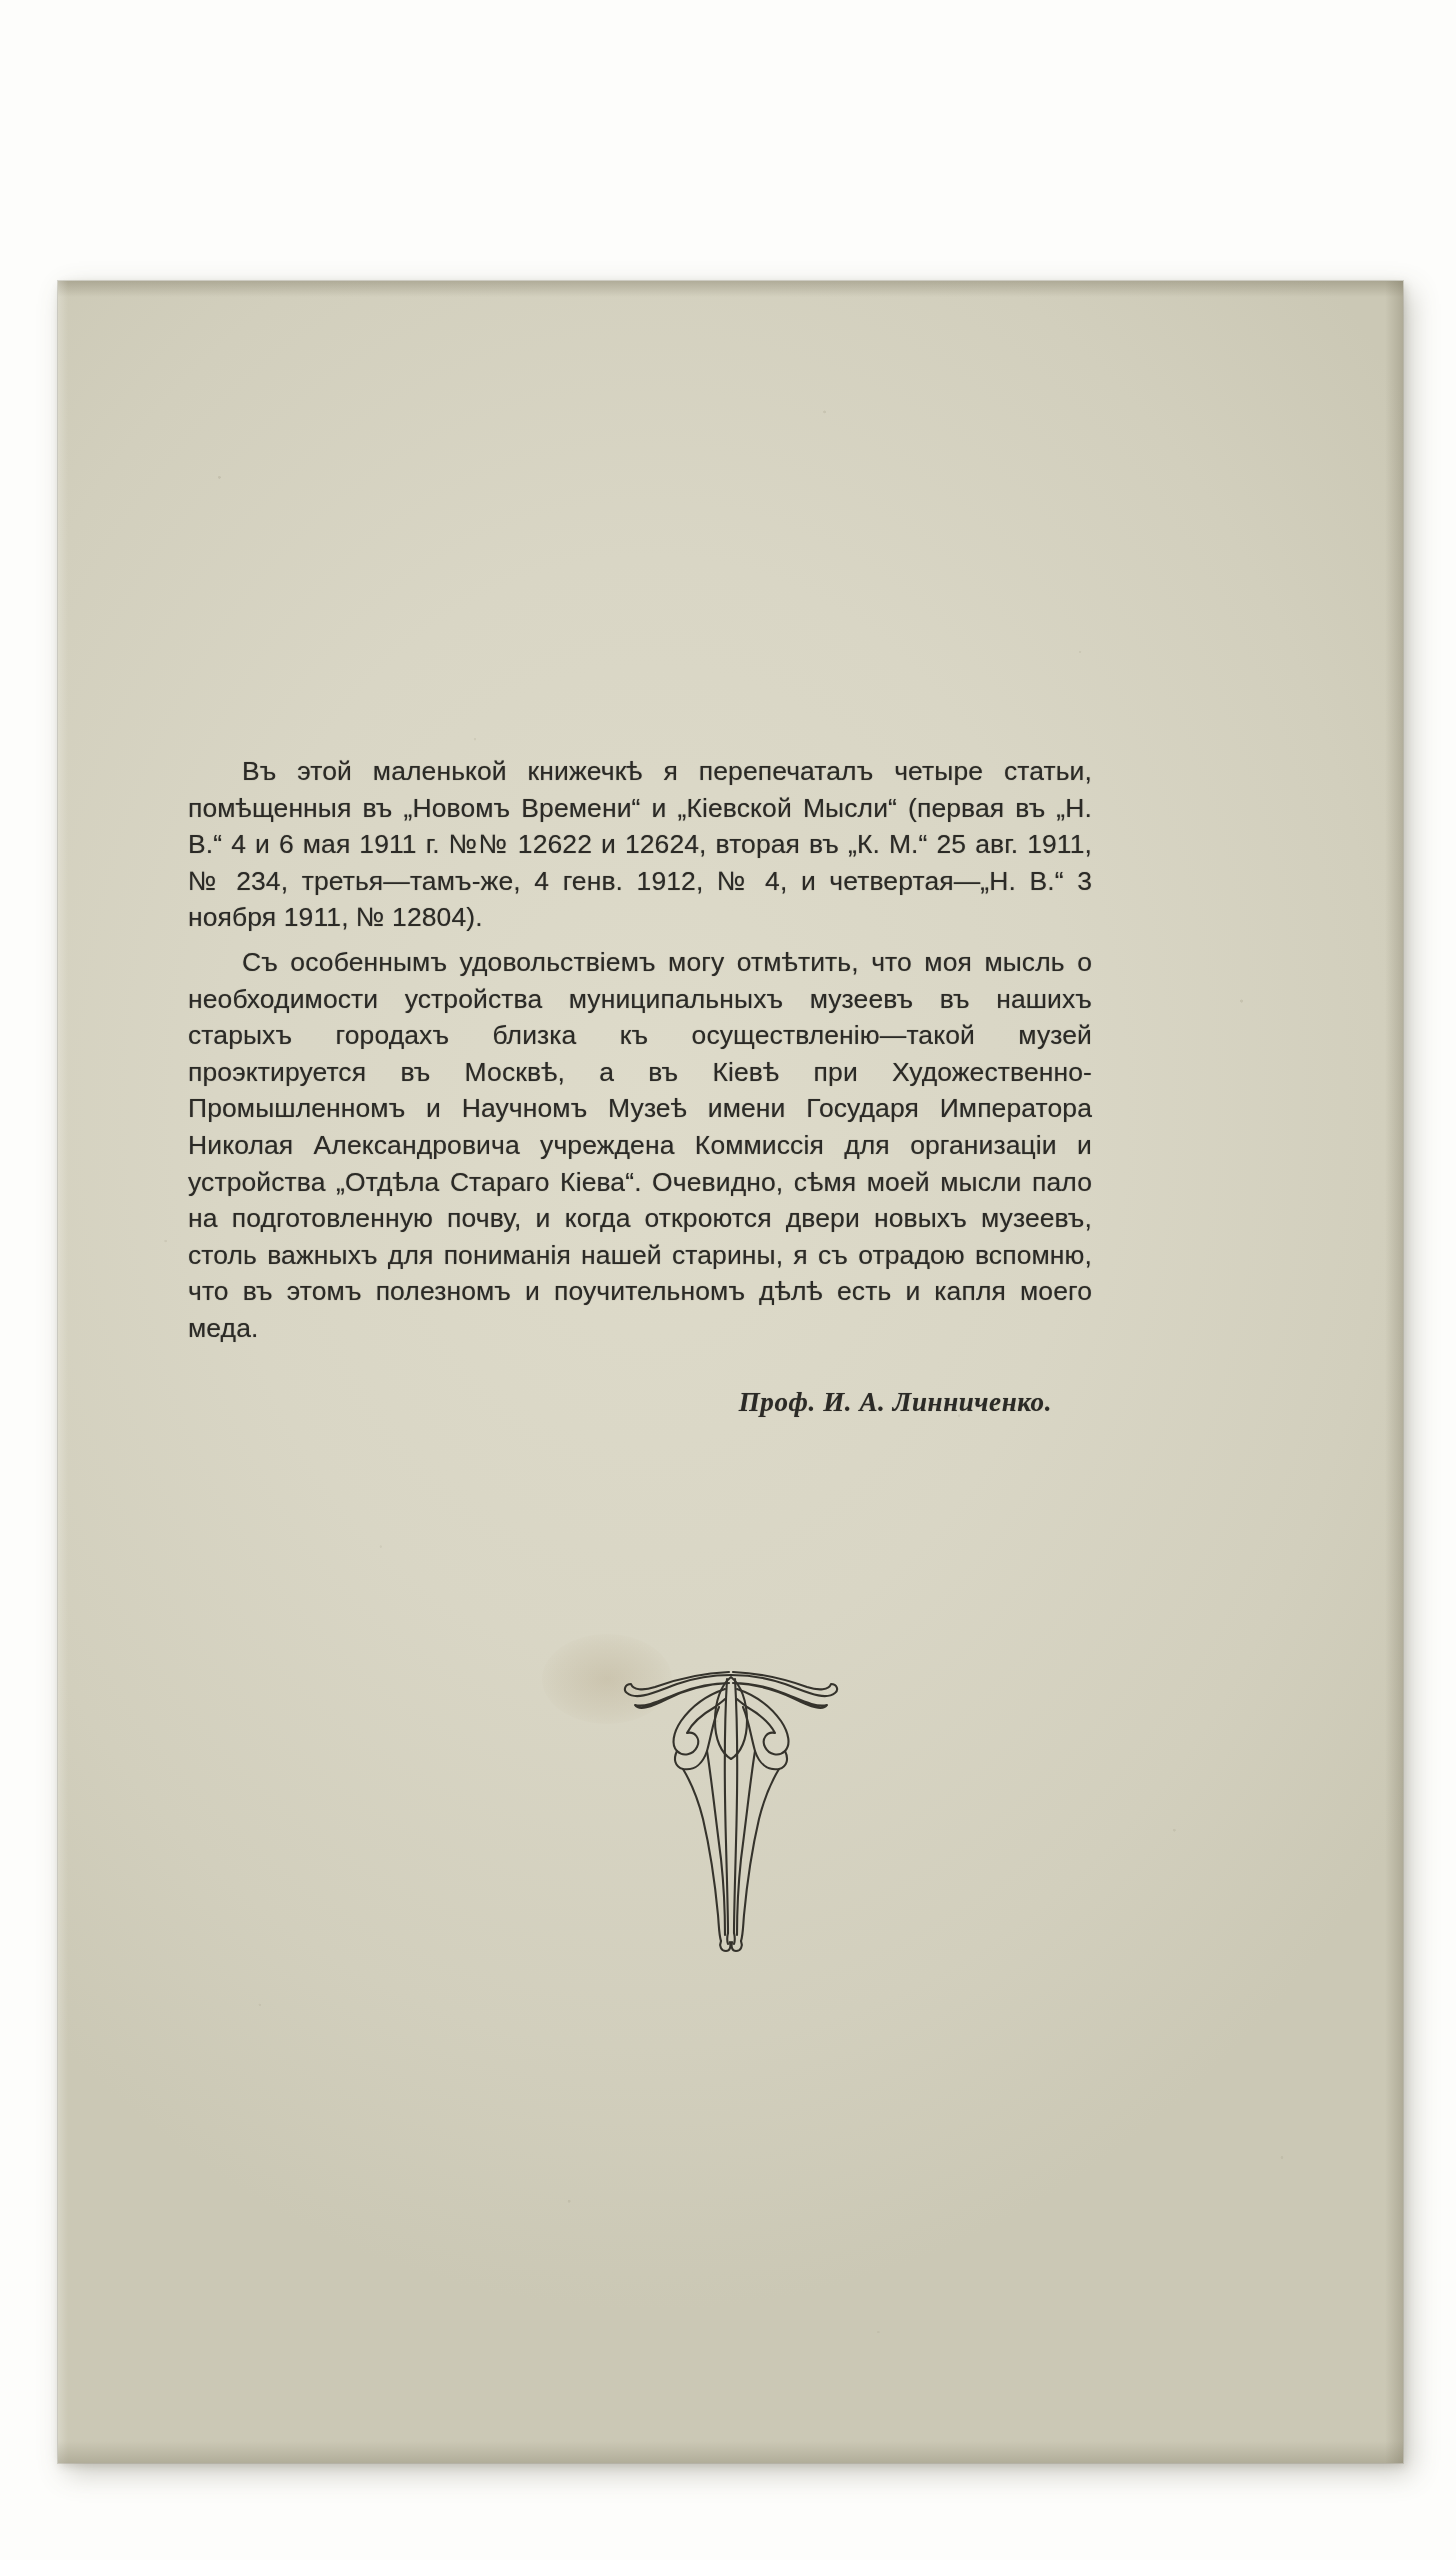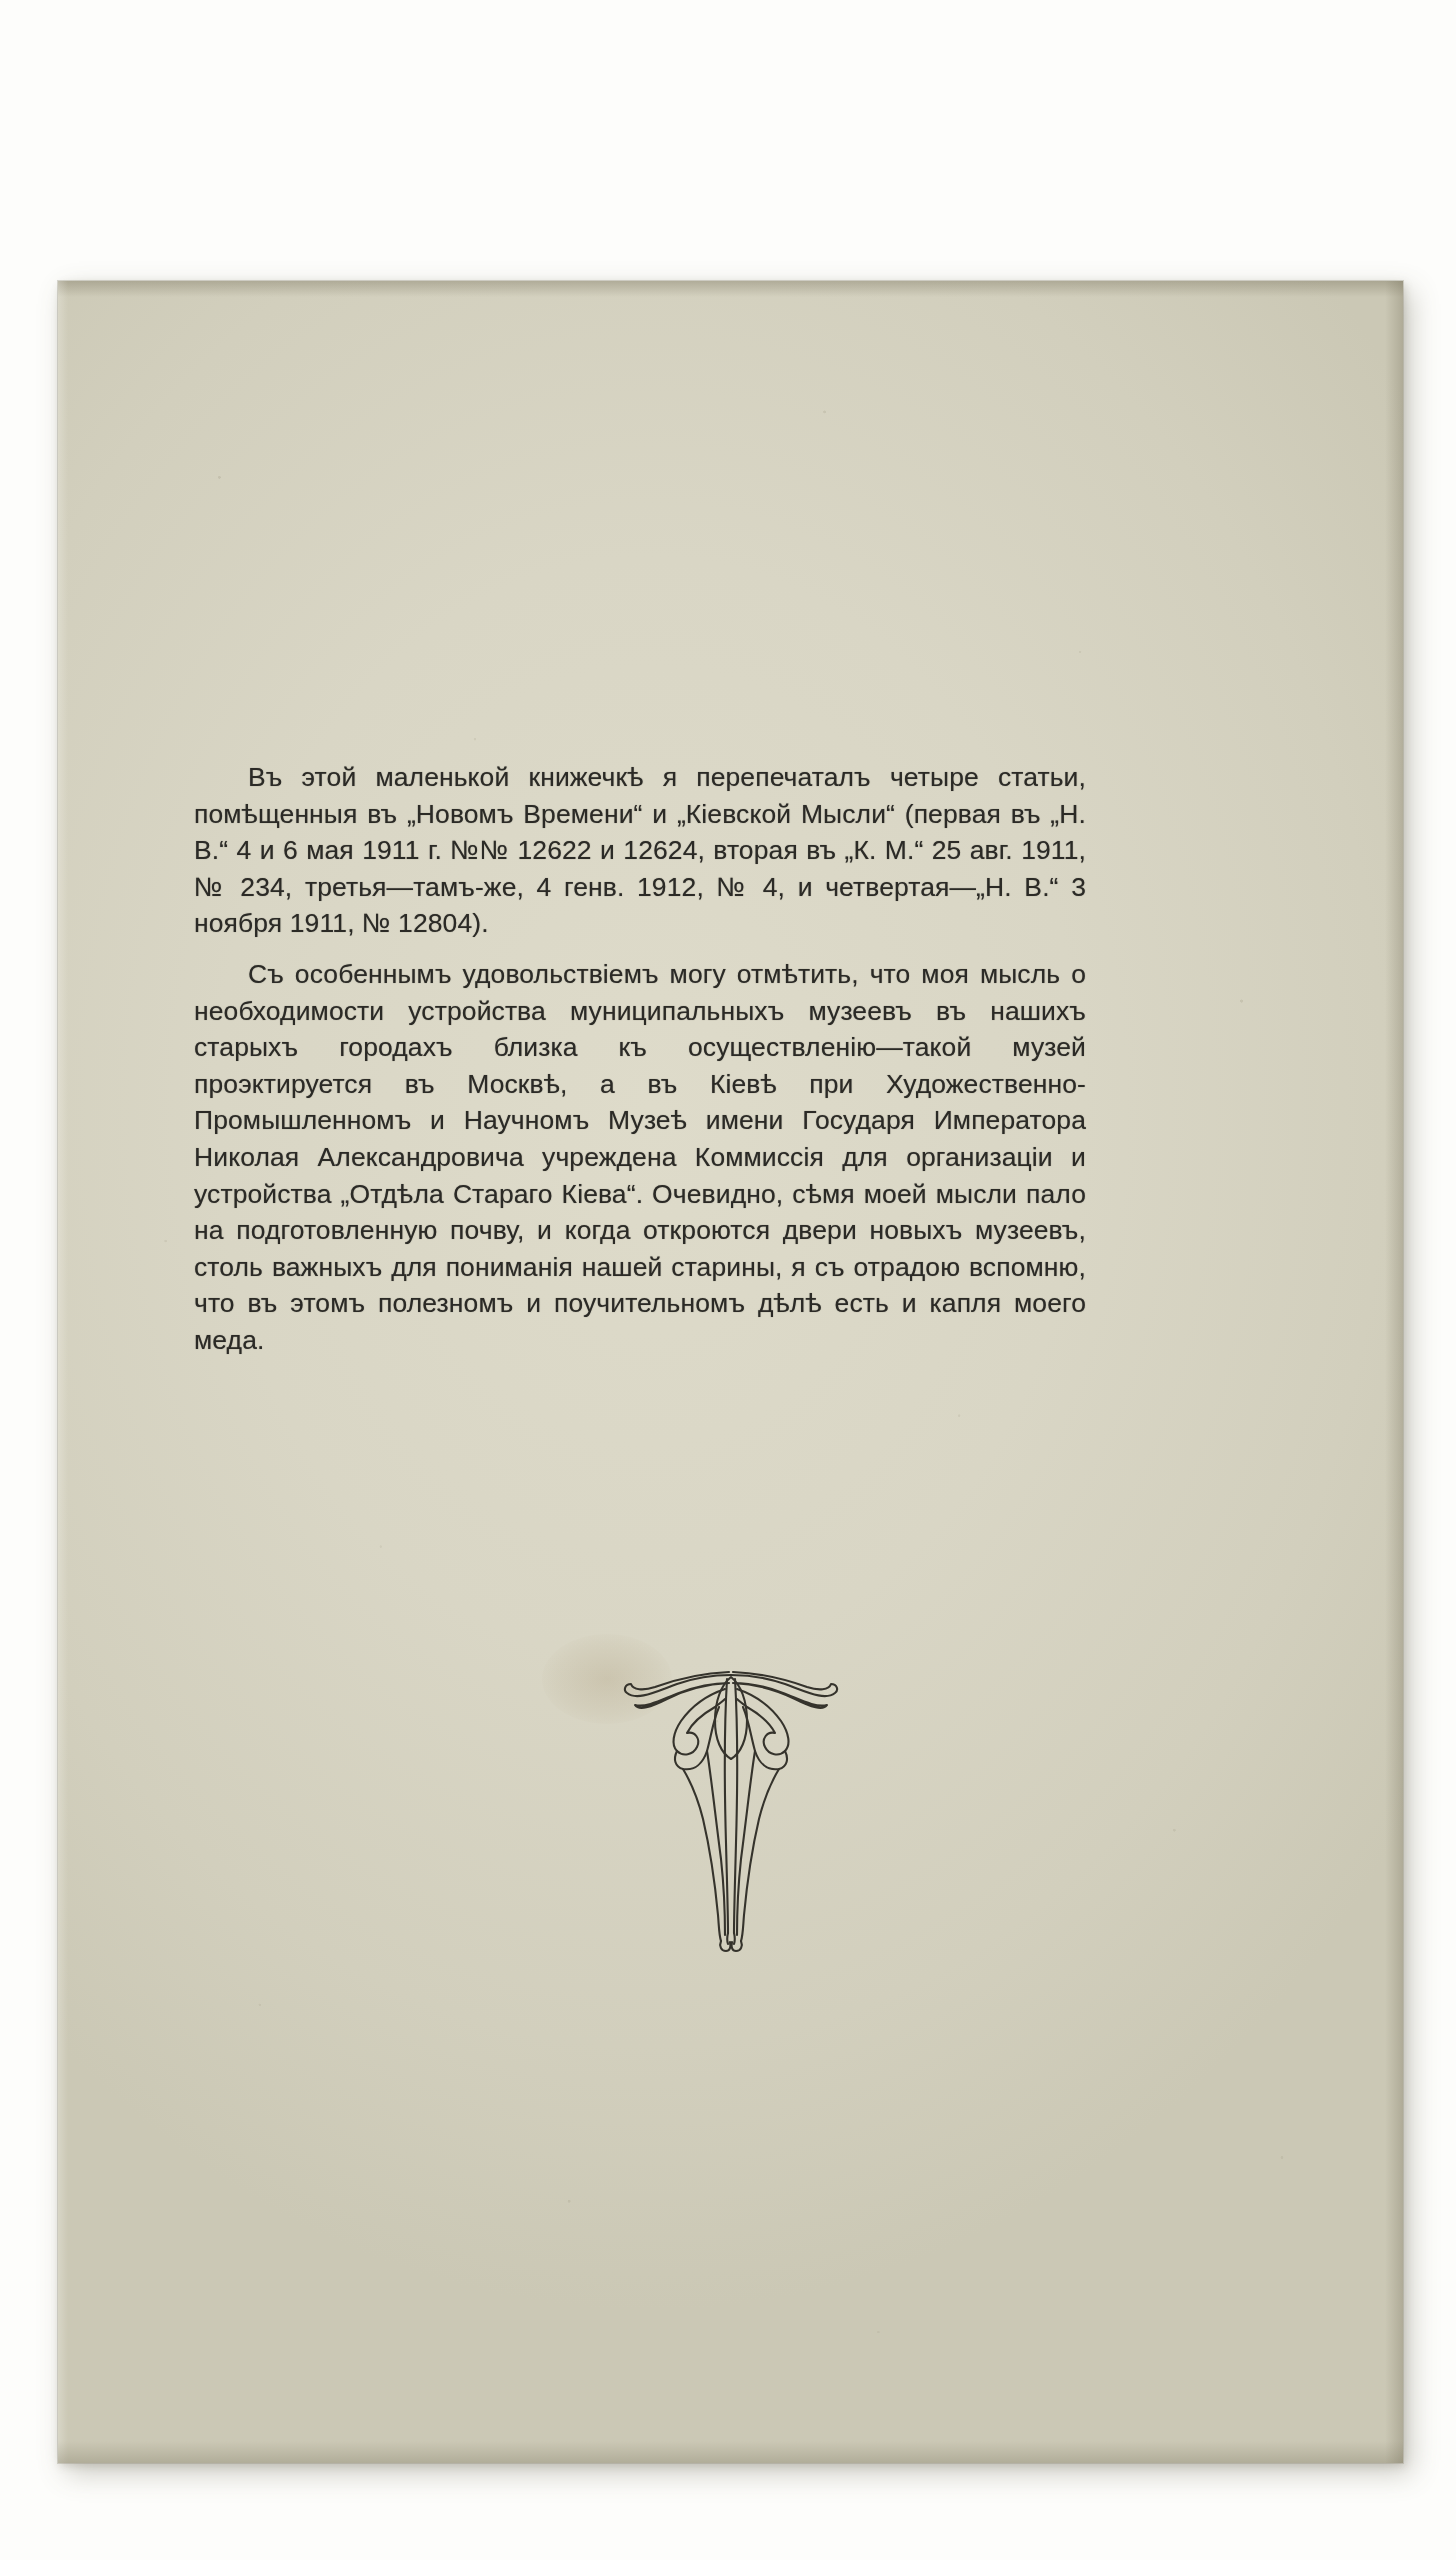--- a/index.html
+++ b/index.html
@@ -96,21 +96,21 @@
 
   
   .text-block {
     position: absolute;
     left: 122px;
     top: 464px;
     width: 920px;
   }
 
   .body-par {
-    margin: 14px;
+    margin: 8px;
     color: #2b2a26;
     font-family: "Liberation Sans", sans-serif;
     font-size: 26.5px;
     line-height: 36.6px;
     text-align: justify;
     text-justify: inter-word;
     letter-spacing: .1px;
     text-indent: 54px;
     text-shadow: 0 0 1.1px rgba(43,42,38,.45);
   }
@@ -155,20 +155,21 @@
   <div class="edge-right"></div>
   <div class="edge-left"></div>
   <div class="edge-bottom"></div>
 
   <div class="text-block">
 
     <p class="body-par">Въ этой маленькой книжечкѣ я перепечаталъ четыре статьи, помѣщенныя въ „Новомъ Времени“ и „Кіевской Мысли“ (первая въ „Н. В.“ 4 и 6 мая 1911 г. №№ 12622 и 12624, вторая въ „К. М.“ 25 авг. 1911, № 234, третья—тамъ-же, 4 генв. 1912, № 4, и четвертая—„Н. В.“ 3 ноября 1911, № 12804).</p>
 
     <p class="body-par">Съ особеннымъ удовольствіемъ могу отмѣтить, что моя мысль о необходимости устройства муниципальныхъ музеевъ въ нашихъ старыхъ городахъ близка къ осуществленію—такой музей проэктируется въ Москвѣ, а въ Кіевѣ при Художественно-Промышленномъ и Научномъ Музеѣ имени Государя Императора Николая Александровича учреждена Коммиссія для организаціи и устройства „Отдѣла Стараго Кіева“. Очевидно, сѣмя моей мысли пало на подготовленную почву, и когда откроются двери новыхъ музеевъ, столь важныхъ для пониманія нашей старины, я съ отрадою вспомню, что въ этомъ полезномъ и поучительномъ дѣлѣ есть и капля моего меда.</p>
 
+    <div class="signature">Проф. И. А. Линниченко.</div>
   </div>
 
   <div class="ornament">
     <svg viewBox="0 0 240 290" xmlns="http://www.w3.org/2000/svg" aria-hidden="true">
       <g stroke-width="2.1" stroke-linecap="round" stroke-linejoin="round">
 
         <path d="M120 12 C 104 12, 86 14, 66 21 C 44 29, 26 38, 16 30
                  C 12 27, 14 21, 20 21 C 22 27, 32 28, 44 24
                  C 66 16, 92 10, 118 9"></path>
 

